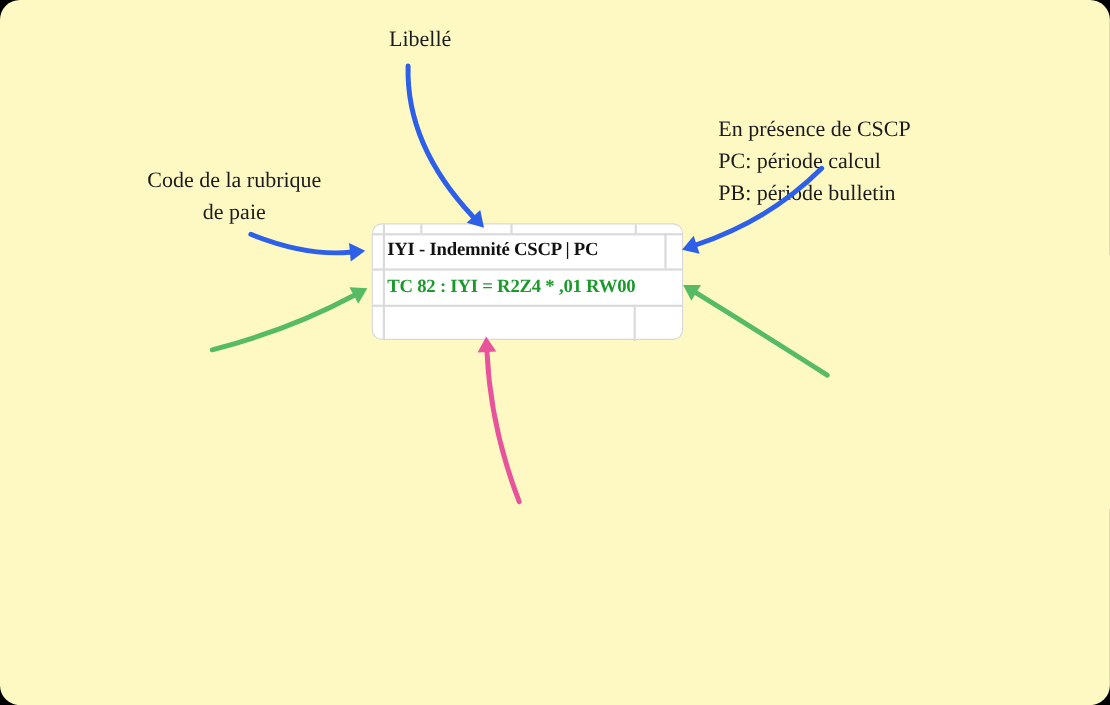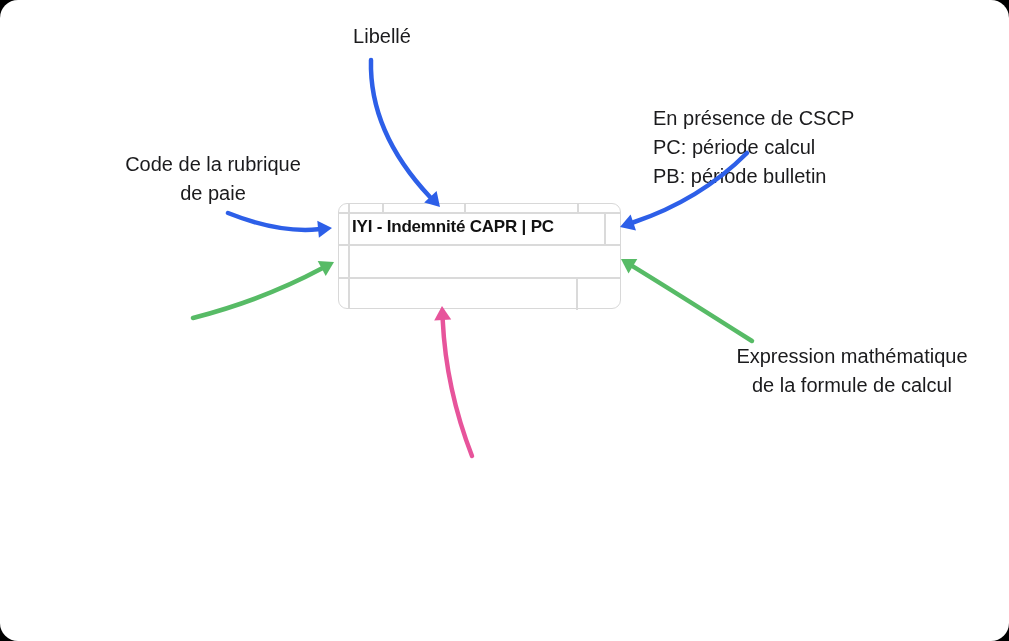--- a/index.html
+++ b/index.html
@@ -1,18 +1,18 @@
 <!DOCTYPE html>
 <html><head>
 <meta charset="utf-8">
 <style>
   html,body{margin:0;padding:0;background:#000;}
   .stage{position:relative;width:1009px;height:641px;background:#000;overflow:hidden;
          font-family:"Liberation Sans",sans-serif;}
-  .canvas{position:absolute;inset:0;background:#ffffff;border-radius:18px;}
+  .canvas{position:absolute;inset:0;background:#fef9c3;border-radius:18px;font-family:Liberation Serif, serif;}
 
   
   .annotation{position:absolute;font-size:20px;line-height:29px;color:#1b1b1d;
               white-space:pre-line;}
   .ta-c{text-align:center;}
   .ta-l{text-align:left;margin-top:44px;}
 
   
   .rubric-box{position:absolute;left:338px;top:203px;width:283px;height:106px;
               background:#fff;border:1.5px solid #d8d8d8;border-radius:9px;box-sizing:border-box;}
@@ -38,40 +38,39 @@
     <div class="annotation ta-c" style="left:322px;top:22px;width:120px;">Libellé</div>
 
     <div class="annotation ta-l" style="left:653px;top:60px;width:260px;">En présence de CSCP
 PC: période calcul
 PB: période bulletin</div>
 
     <div class="annotation ta-c" style="left:108px;top:150px;width:210px;">Code de la rubrique
 de paie</div>
 
 
-    <div class="annotation ta-c" style="left:702px;top:342px;width:300px;">Expression mathématique
-de la formule de calcul</div>
 
 
 
     <div class="rubric-box">
 
       <div class="gl gl-h" style="left:0;top:8px;width:100%;"></div>
       <div class="gl gl-h" style="left:0;top:40px;width:100%;"></div>
       <div class="gl gl-h" style="left:0;top:73px;width:100%;"></div>
 
       <div class="gl gl-v" style="left:9px;top:0;height:100%;"></div>
       <div class="gl gl-v" style="left:43px;top:0;height:8px;"></div>
       <div class="gl gl-v" style="left:125px;top:0;height:8px;"></div>
       <div class="gl gl-v" style="left:238px;top:0;height:8px;"></div>
       <div class="gl gl-v" style="left:265px;top:8px;height:32px;"></div>
       <div class="gl gl-v" style="left:237px;top:73px;height:33px;"></div>
     </div>
 
-    <div class="rubric-row rubric-title">IYI - Indemnité CAPR | PC</div>
+    <div class="rubric-row rubric-title">IYI - Indemnité CSCP | PC</div>
+    <div class="rubric-row rubric-formula" style="color: rgb(27, 154, 44);">TC 82 : IYI = R2Z4 * ,01 RW00</div>
 
     <svg class="arrows" width="1009" height="641" viewBox="0 0 1009 641">
 
       <g>
         <path d="M371,60 Q369,132 430,197" stroke="#2d5fe8"></path>
         <polygon points="440,207 424.2,202.6 436.6,191.0" fill="#2d5fe8"></polygon>
       </g>
 
       <g>
         <path d="M747,153 Q700,200 633,222.5" stroke="#2d5fe8"></path>

